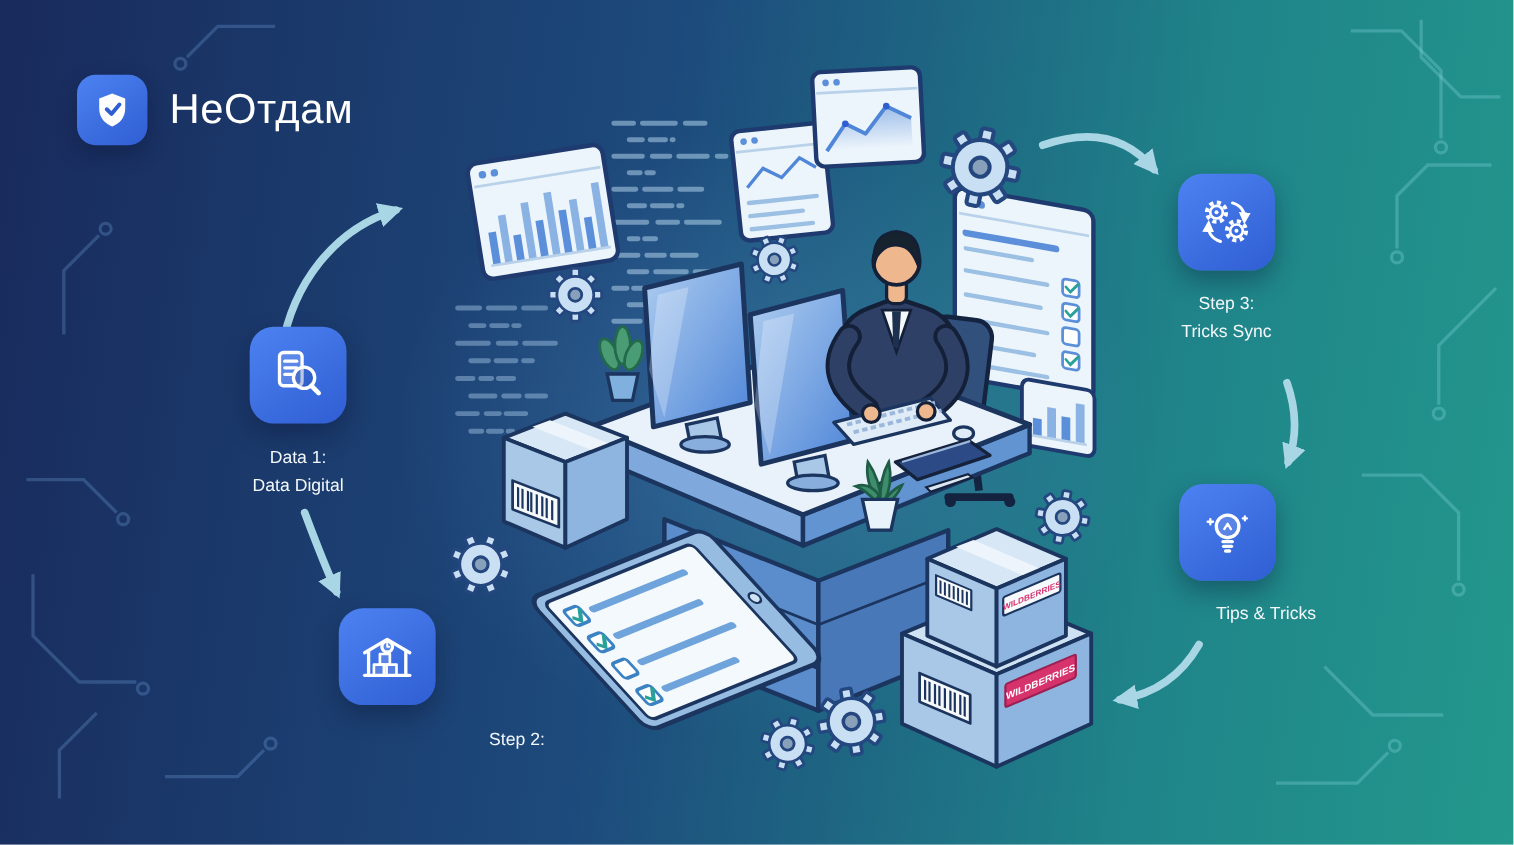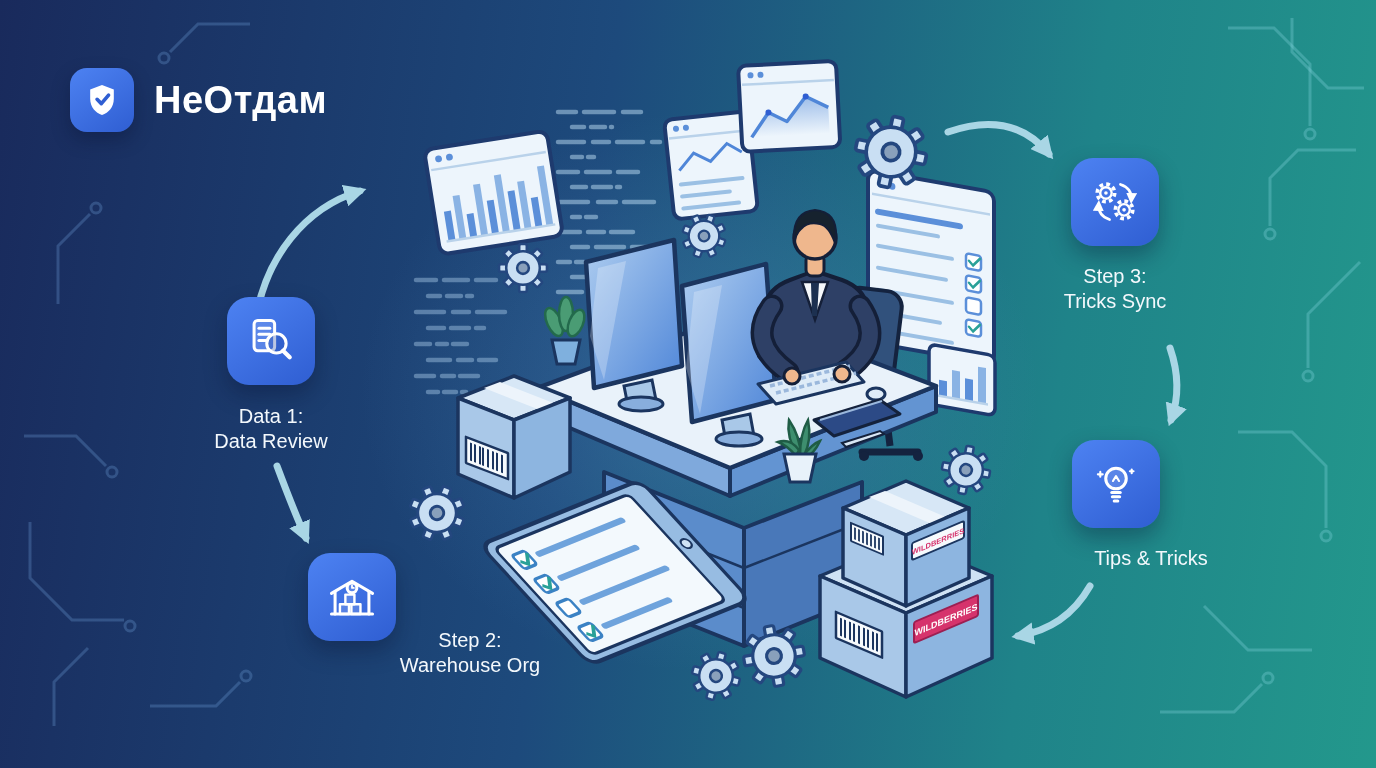--- a/index.html
+++ b/index.html
@@ -10,30 +10,30 @@
     background:linear-gradient(98deg,#192a5c 0%,#1d4a7c 42%,#1f8389 75%,#23988c 100%);
   }
   .scene { position:absolute; left:0; top:0; width:100%; height:100%; }
   .logo { position:absolute; left:70px; top:68px; display:flex; align-items:center; gap:20px; }
   .logo-badge {
     width:64px; height:64px; border-radius:17px;
     background:linear-gradient(145deg,#4d82f2,#2f5ed2);
     display:flex; align-items:center; justify-content:center;
     box-shadow:0 8px 18px rgba(8,18,50,.35);
   }
-  .logo-title { color:#ffffff; font-size:38px; font-weight:700; letter-spacing:.5px; }
+  .logo-title { color:#ffffff; font-size:38px; font-weight:400; letter-spacing:.5px; }
   .tile {
     position:absolute; width:88px; height:88px; border-radius:22px;
     background:linear-gradient(145deg,#4d82f2,#2f5ed2);
     display:flex; align-items:center; justify-content:center;
     box-shadow:0 10px 22px rgba(8,18,50,.35);
   }
   .step-label {
     position:absolute; width:240px; text-align:center;
-    color:#f3f8fc; font-size:20px; font-weight:500; line-height:25px;
+    color:#f3f8fc; font-size:16px; font-weight:500; line-height:25px;
   }
   .step-label span { display:block; }
 </style>
 </head>
 <body>
 
 <div class="canvas">
 
   <svg class="scene" viewBox="0 0 1376 768" aria-hidden="true">
     <defs>
@@ -397,41 +397,40 @@
         <line x1="28" y1="27" x2="46" y2="27"></line>
         <line x1="28" y1="37" x2="46" y2="37"></line>
         <line x1="28" y1="47" x2="40" y2="47"></line>
         <circle cx="57" cy="52" r="16" fill="rgba(32,70,160,0.30)"></circle>
         <line x1="68" y1="64" x2="79" y2="75" stroke-width="7"></line>
       </g>
     </svg>
   </div>
   <div class="step-label" style="left:151px;top:404px">
     <span>Data 1:</span>
-    <span>Data Review</span>
+    <span>Data Digital</span>
   </div>
 
   <div class="tile" style="left:308px;top:553px">
     <svg viewBox="0 0 96 96" width="58" height="58">
       <g stroke="#fff" stroke-width="5" fill="none" stroke-linecap="round" stroke-linejoin="round">
         <path d="M14,42 L48,22 L82,42"></path>
         <line x1="20" y1="39" x2="20" y2="76"></line>
         <line x1="76" y1="39" x2="76" y2="76"></line>
         <line x1="14" y1="76" x2="82" y2="76"></line>
         <circle cx="48" cy="33" r="8" fill="rgba(255,255,255,0.14)"></circle>
         <path d="M48,29 v4 h3" stroke-width="3"></path>
         <rect x="28" y="60" width="15" height="16" fill="rgba(255,255,255,0.14)" stroke-width="4"></rect>
         <rect x="47" y="60" width="15" height="16" fill="rgba(255,255,255,0.14)" stroke-width="4"></rect>
         <rect x="37" y="44" width="15" height="16" fill="rgba(255,255,255,0.14)" stroke-width="4"></rect>
       </g>
     </svg>
   </div>
-  <div class="step-label" style="left:350px;top:628px">
+  <div class="step-label" style="left:350px;top:660px">
     <span>Step 2:</span>
-    <span>Warehouse Org</span>
   </div>
 
   <div class="tile" style="left:1071px;top:158px">
     <svg viewBox="0 0 96 96" width="58" height="58">
       <defs>
         <marker id="ahw" viewBox="0 0 10 10" markerWidth="4" markerHeight="4" refX="6" refY="5" orient="auto">
           <path d="M0,0 L10,5 L0,10 Z" fill="#fff"></path>
         </marker>
       </defs>
       <g fill="none" stroke="#fff">

